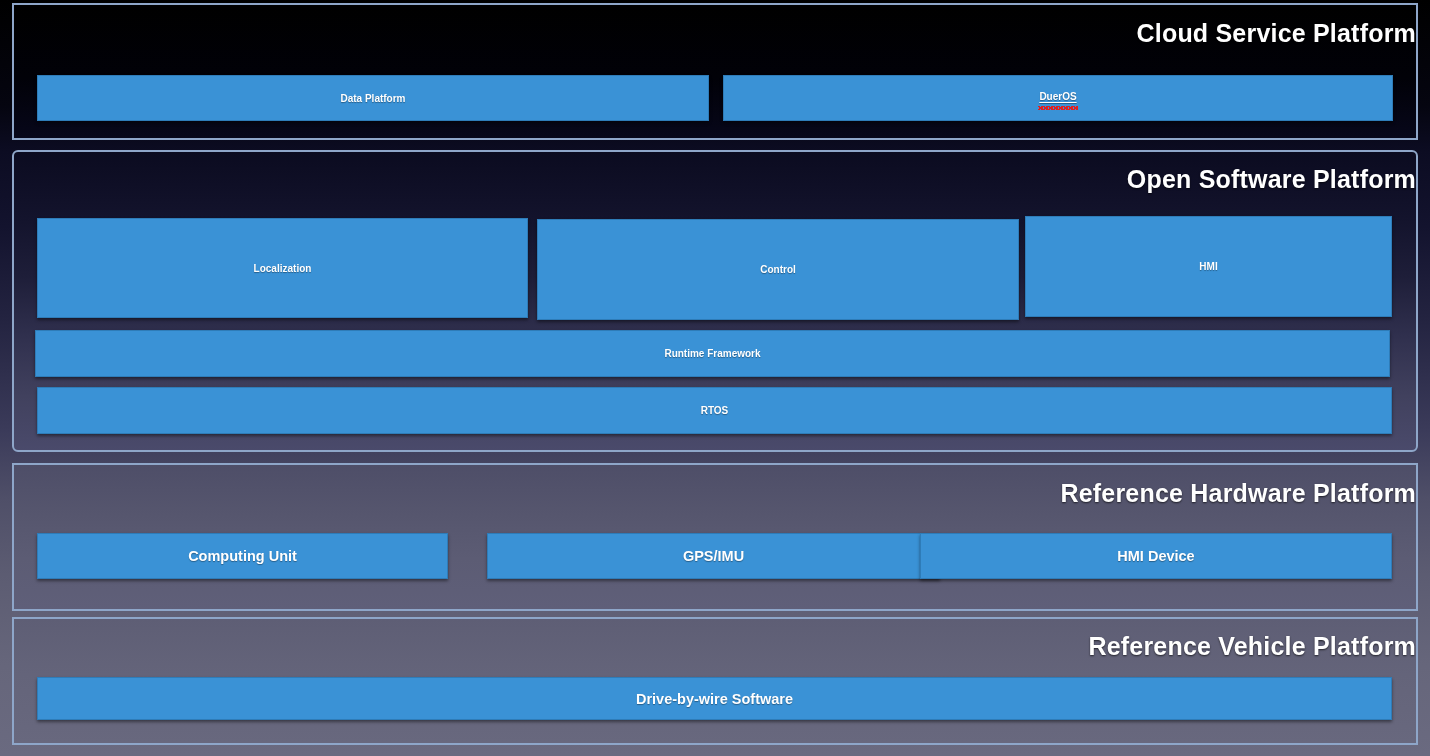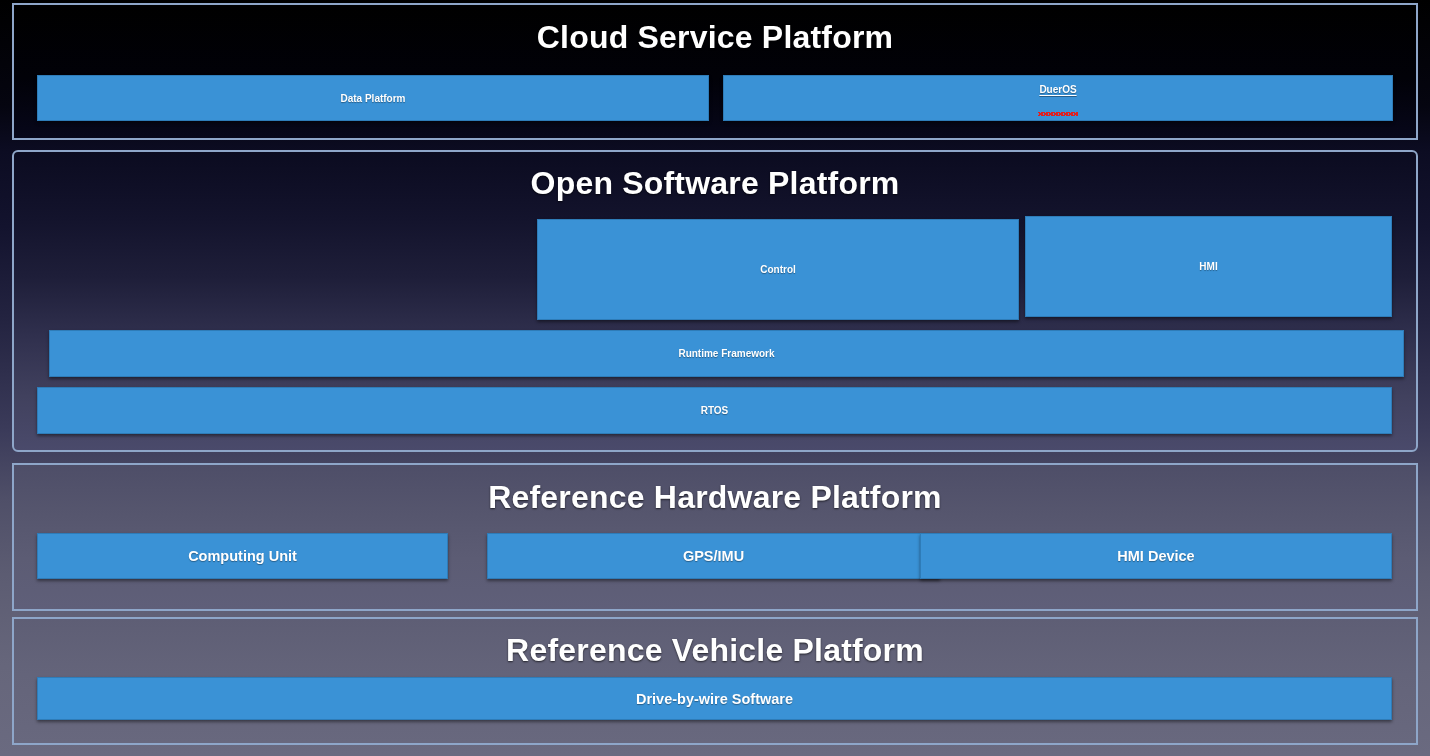--- a/index.html
+++ b/index.html
@@ -27,24 +27,24 @@
     position:relative;
   }
 
   
   .panel {
     position:absolute;
     border:2px solid #8ea6c9;
     overflow:hidden;
   }
   .panel-title {
-    text-align:center;
+    text-align:right;
     color:#ffffff;
     font-weight:bold;
-    font-size:32px;
+    font-size:25px;
     letter-spacing:0.2px;
     text-shadow:0 1px 2px rgba(0,0,0,.65);
     white-space:nowrap;
   }
 
   
   .block {
     position:absolute;
     background:#3a92d6;
     border:1px solid #2e7cb8;
@@ -59,21 +59,21 @@
     text-shadow:0 1px 1px rgba(0,0,0,.35);
   }
   .block.small { font-size:14.5px; }
 
   
   .misspelled {
     text-decoration:underline;
     text-decoration-color:#ffffff;
     text-underline-offset:2px;
     position:relative;
-    padding-bottom:17px;
+    padding-bottom:4px;
   }
   .misspelled::after {
     content:"";
     position:absolute;
     left:-1px; right:-1px; bottom:-4px;
     height:4px;
     background-image:
       repeating-linear-gradient(135deg,
         #e02020 0, #e02020 1.2px,
         transparent 1.2px, transparent 2.4px),
@@ -127,30 +127,33 @@
   </div>
 
   <div class="block" id="blk-dueros" style="left:709px; top:70px; width:670px; height:46px;">
     <span class="misspelled">DuerOS</span>
   </div>
 </section>
 
 <section class="panel" id="panel-software">
   <div class="panel-title">Open Software Platform</div>
 
+  <div class="block" id="blk-localization" style="left:23px; top:66px; width:491px; height:100px;">
+    <span>Localization</span>
+  </div>
 
   <div class="block" id="blk-control" style="left:523px; top:67px; width:482px; height:101px;">
     <span>Control</span>
   </div>
 
   <div class="block" id="blk-hmi" style="left:1011px; top:64px; width:367px; height:101px;">
     <span>HMI</span>
   </div>
 
-  <div class="block" id="blk-runtime-framework" style="left:35px; top:178px; width:1355px; height:47px;">
+  <div class="block" id="blk-runtime-framework" style="left:21px; top:178px; width:1355px; height:47px;">
     <span>Runtime Framework</span>
   </div>
 
   <div class="block" id="blk-rtos" style="left:23px; top:235px; width:1355px; height:47px;">
     <span>RTOS</span>
   </div>
 </section>
 
 <section class="panel" id="panel-hardware">
   <div class="panel-title">Reference Hardware Platform</div>

